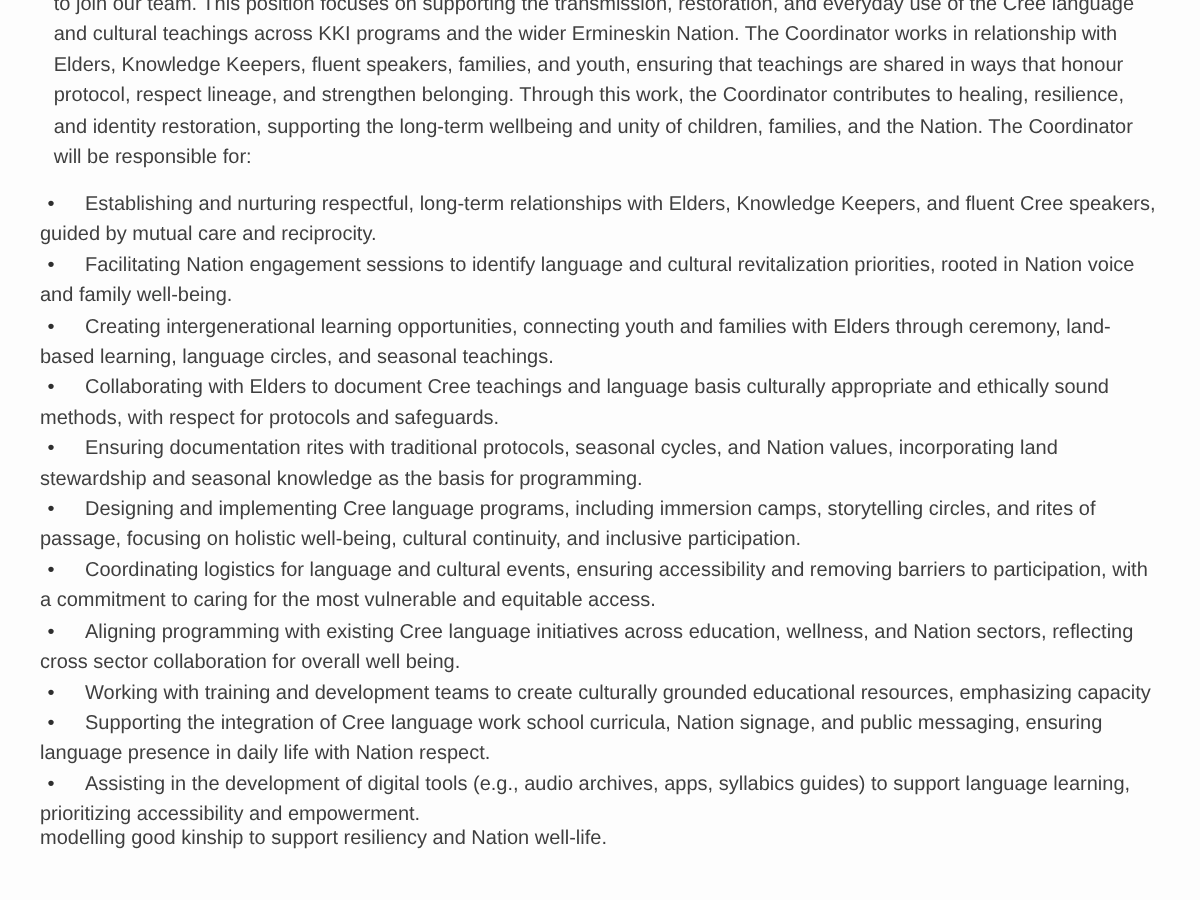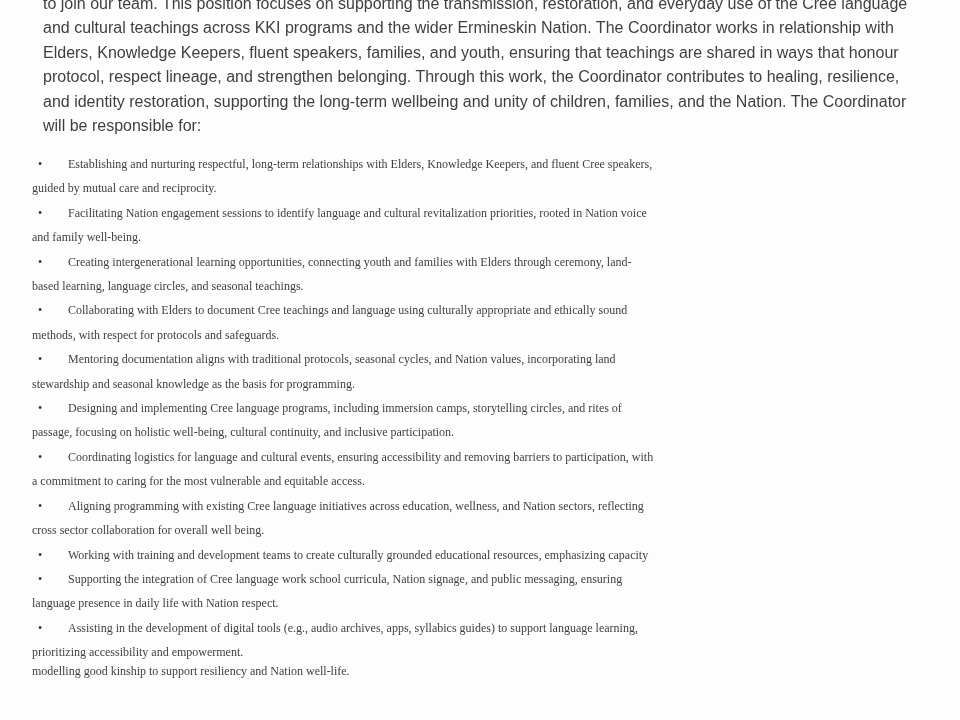--- a/index.html
+++ b/index.html
@@ -30,25 +30,24 @@
     color: #3f3f3f;
     white-space: nowrap;
   }
   .bullets {
     position: absolute;
     top: 152px;
     left: 32px;
     width: 900px;
   }
   .bullets .line {
-    font-size: 12px;
+    font-size: 16px;
     line-height: 24.4px;
     color: #3f3f3f;
     white-space: nowrap;
-    font-family: Liberation Serif, serif;
   }
   .bullet-char {
     display: inline-block;
     width: 36px;
     padding-left: 6px;
     box-sizing: border-box;
     color: #2e2e2e;
   }
   
   .bullet:last-child .line.cont {
@@ -74,25 +73,25 @@
       </div>
       <div class="bullet">
         <div class="line first"><span class="bullet-char">•</span><span>Facilitating Nation engagement sessions to identify language and cultural revitalization priorities, rooted in Nation voice</span></div>
         <div class="line cont">and family well-being.</div>
       </div>
       <div class="bullet">
         <div class="line first"><span class="bullet-char">•</span><span>Creating intergenerational learning opportunities, connecting youth and families with Elders through ceremony, land-</span></div>
         <div class="line cont">based learning, language circles, and seasonal teachings.</div>
       </div>
       <div class="bullet">
-        <div class="line first"><span class="bullet-char">•</span><span>Collaborating with Elders to document Cree teachings and language using culturally appropriate and ethically sound</span></div>
+        <div class="line first"><span class="bullet-char">•</span><span>Collaborating with Elders to document Cree teachings and language basis culturally appropriate and ethically sound</span></div>
         <div class="line cont">methods, with respect for protocols and safeguards.</div>
       </div>
       <div class="bullet">
-        <div class="line first"><span class="bullet-char">•</span><span>Mentoring documentation aligns with traditional protocols, seasonal cycles, and Nation values, incorporating land</span></div>
+        <div class="line first"><span class="bullet-char">•</span><span>Ensuring documentation rites with traditional protocols, seasonal cycles, and Nation values, incorporating land</span></div>
         <div class="line cont">stewardship and seasonal knowledge as the basis for programming.</div>
       </div>
       <div class="bullet">
         <div class="line first"><span class="bullet-char">•</span><span>Designing and implementing Cree language programs, including immersion camps, storytelling circles, and rites of</span></div>
         <div class="line cont">passage, focusing on holistic well-being, cultural continuity, and inclusive participation.</div>
       </div>
       <div class="bullet">
         <div class="line first"><span class="bullet-char">•</span><span>Coordinating logistics for language and cultural events, ensuring accessibility and removing barriers to participation, with</span></div>
         <div class="line cont">a commitment to caring for the most vulnerable and equitable access.</div>
       </div>

